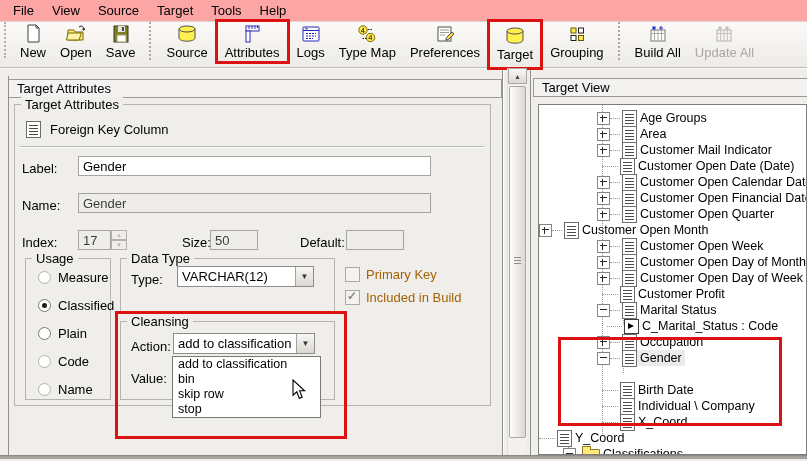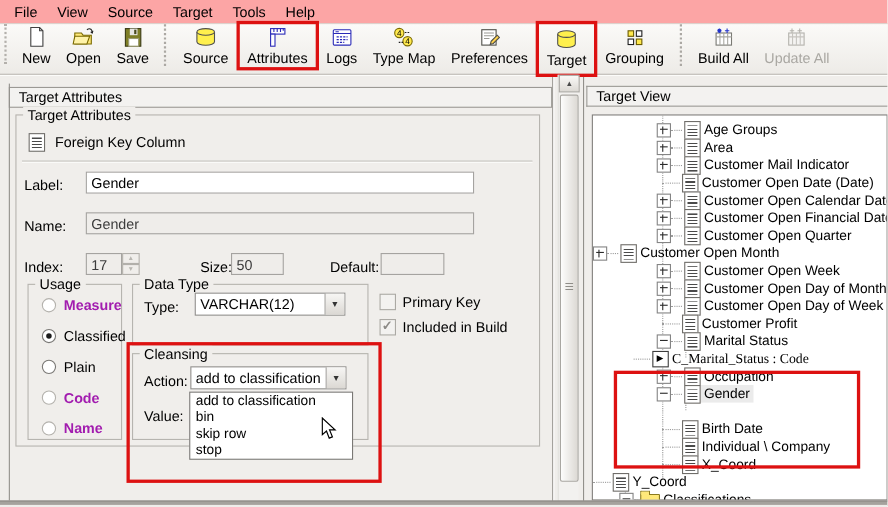--- a/index.html
+++ b/index.html
@@ -39,22 +39,22 @@
   .combo .cval{flex:1;font-size:13px;line-height:19px;padding-left:4px;white-space:nowrap;overflow:hidden;}
   .combo .cbtn{width:17px;background:linear-gradient(#F7F6F4,#DBD8D3);border-left:1px solid #A5A3A0;
                display:flex;align-items:center;justify-content:center;font-size:8px;color:#333;}
   .spin{position:absolute;width:16px;height:20px;display:flex;flex-direction:column;}
   .spin span{flex:1;background:#F0EEEB;border:1px solid #B2B0AB;font-size:6px;color:#B8B6B1;
              display:flex;align-items:center;justify-content:center;}
   .radio{width:11px;height:11px;border-radius:50%;border:1px solid #7A7875;background:#fff;position:relative;flex:none;}
   .radio.dis{border-color:#B4B2AD;}
   .radio.on::before{content:"";position:absolute;left:3px;top:3px;width:5px;height:5px;border-radius:50%;background:#1c1c1c;}
   .radio-row{position:absolute;display:flex;align-items:center;gap:7px;font-size:13px;}
-  .radio-row.dis{color:#a21caf;font-weight:bold;}
-  .chk{position:absolute;display:flex;align-items:center;gap:6px;font-size:13px;color:#000000;}
+  .radio-row.dis{color:#000000;}
+  .chk{position:absolute;display:flex;align-items:center;gap:6px;font-size:13px;color:#a16207;}
   .chk .box{width:13px;height:13px;background:#F3F2F0;border:1px solid #ABA9A4;position:relative;flex:none;}
   .chk .box.checked::before{content:"\2713";position:absolute;left:1px;top:-2px;font-size:12px;color:#8C8A86;font-weight:bold;}
   .sep-line{position:absolute;border-top:1px solid #BAB8B3;border-bottom:1px solid #FDFDFC;}
   
   .dlist{position:absolute;background:#fff;border:1px solid #7A7875;z-index:4;box-sizing:border-box;}
   .dopt{height:15px;line-height:15px;font-size:12.5px;padding-left:5px;white-space:nowrap;}
   .dopt.sel{background:#2E9BE8;color:#fff;outline:1px dotted #D08648;outline-offset:-1px;}
   .hframe{position:absolute;border:3px solid #DD1111;z-index:5;pointer-events:none;}
   .cursor{position:absolute;z-index:6;}
   
@@ -412,21 +412,21 @@
         <span class="conn" style="width: 16px;"></span>
         <span class="t-attr"></span>
         <span class="tlabel">Customer Profit</span>
       </div>
       <div class="trow" style="top: 197px; padding-left: 58px;">
         <span class="t-exp"></span>
         <span class="conn" style="width: 10px;"></span>
         <span class="t-attr"></span>
         <span class="tlabel">Marital Status</span>
       </div>
-      <div class="trow" style="top: 213px; padding-left: 37px; font-family: Liberation Serif, serif;">
+      <div class="trow" style="top: 213px; padding-left: 68px;">
         <span class="conn" style="width: 15px;"></span>
         <span class="t-code"></span>
         <span class="tlabel">C_Marital_Status : Code</span>
       </div>
       <div class="trow" style="top: 229px; padding-left: 58px;">
         <span class="t-exp plus"></span>
         <span class="conn" style="width: 10px;"></span>
         <span class="t-attr"></span>
         <span class="tlabel">Occupation</span>
       </div>

